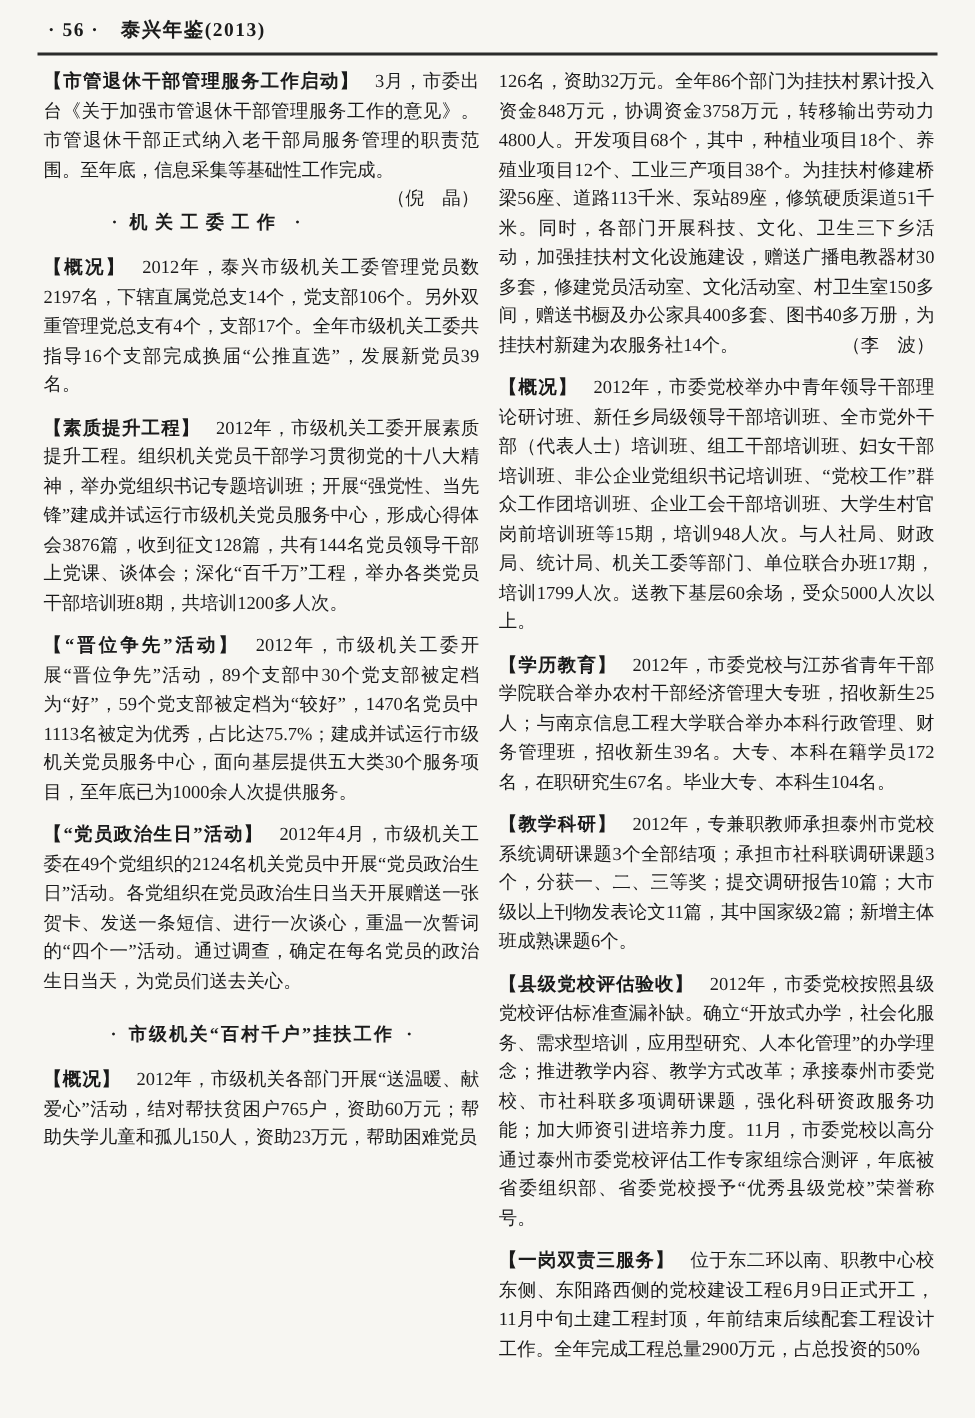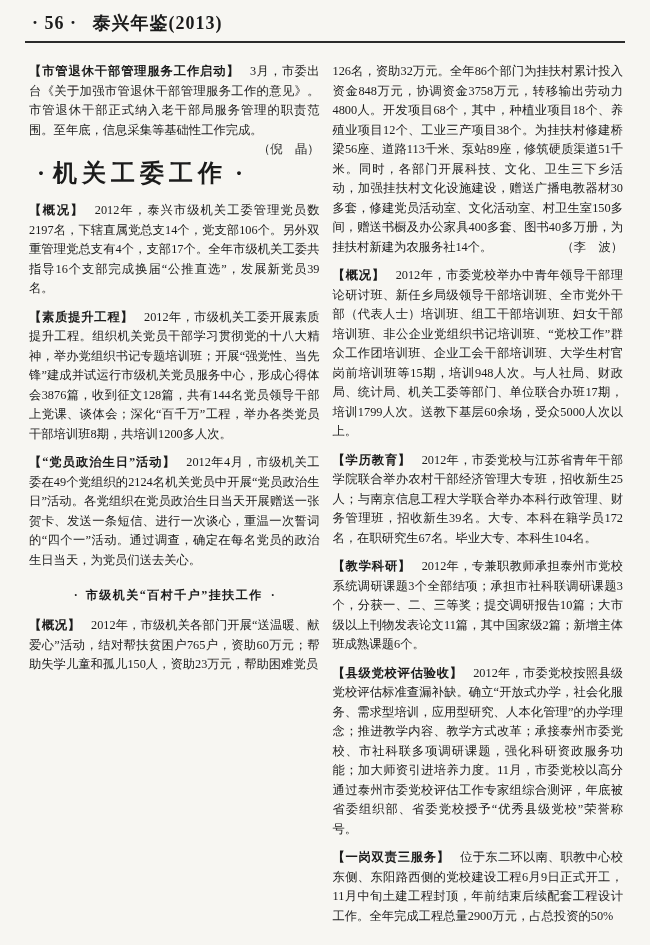--- a/index.html
+++ b/index.html
@@ -10,21 +10,21 @@
     color: #1b1b1b;
   }
   .page {
     position: relative;
     width: 650px; height: 945px;
     overflow: hidden;
     box-sizing: border-box;
   }
   .header {
     padding: 11px 30px 0 32px;
-    font-size: 18px;
+    font-size: 13px;
     font-weight: bold;
     letter-spacing: 1px;
   }
   .header .pgnum { margin-right: 10px; }
   .rule {
     border-bottom: 2px solid #2b2b2b;
     margin: 6px 25px 0 25px;
   }
   .columns {
     display: flex;
@@ -35,34 +35,34 @@
     flex: 1 1 0;
     min-width: 0;
   }
   p.entry, p.cont {
     margin: 9px 0;
     font-size: 12.3px;
     line-height: 19.5px;
     text-align: justify;
     text-justify: inter-ideograph;
   }
-  p.entry:first-child, p.cont:first-child { margin-top: 13px; }
+  p.entry:first-child, p.cont:first-child { margin-top: 2px; }
   .head {
     font-weight: bold;
     margin-right: 0.85em;
     letter-spacing: 0.5px;
   }
   .author {
     float: right;
     white-space: nowrap;
     margin-left: 1em;
   }
   h2.section {
     margin: 17px 0 12px 0;
-    font-size: 24px;
+    font-size: 12px;
     font-weight: bold;
     text-align: center;
     white-space: nowrap;
     letter-spacing: 5px;
   }
   h2.section.long { font-size: 12px; letter-spacing: 1.5px; }
   h2.section .dot { letter-spacing: 0; margin: 0 8px; font-weight: bold; }
 </style>
 </head>
 <body>
@@ -88,20 +88,23 @@
       </h2>
 
       <p class="entry">
         <b class="head">【概况】</b><span>2012年，泰兴市级机关工委管理党员数2197名，下辖直属党总支14个，党支部106个。另外双重管理党总支有4个，支部17个。全年市级机关工委共指导16个支部完成换届“公推直选”，发展新党员39名。</span>
       </p>
 
       <p class="entry">
         <b class="head">【素质提升工程】</b><span>2012年，市级机关工委开展素质提升工程。组织机关党员干部学习贯彻党的十八大精神，举办党组织书记专题培训班；开展“强党性、当先锋”建成并试运行市级机关党员服务中心，形成心得体会3876篇，收到征文128篇，共有144名党员领导干部上党课、谈体会；深化“百千万”工程，举办各类党员干部培训班8期，共培训1200多人次。</span>
       </p>
 
+      <p class="entry">
+        <b class="head">【“晋位争先”活动】</b><span>2012年，市级机关工委开展“晋位争先”活动，89个支部中30个党支部被定档为“好”，59个党支部被定档为“较好”，1470名党员中1113名被定为优秀，占比达75.7%；建成并试运行市级机关党员服务中心，面向基层提供五大类30个服务项目，至年底已为1000余人次提供服务。</span>
+      </p>
 
 
       <p class="entry">
         <b class="head">【“党员政治生日”活动】</b><span>2012年4月，市级机关工委在49个党组织的2124名机关党员中开展“党员政治生日”活动。各党组织在党员政治生日当天开展赠送一张贺卡、发送一条短信、进行一次谈心，重温一次誓词的“四个一”活动。通过调查，确定在每名党员的政治生日当天，为党员们送去关心。</span>
       </p>
 
       <h2 class="section long">
         <span class="dot">·</span><span>市级机关“百村千户”挂扶工作</span><span class="dot">·</span>
       </h2>
 

